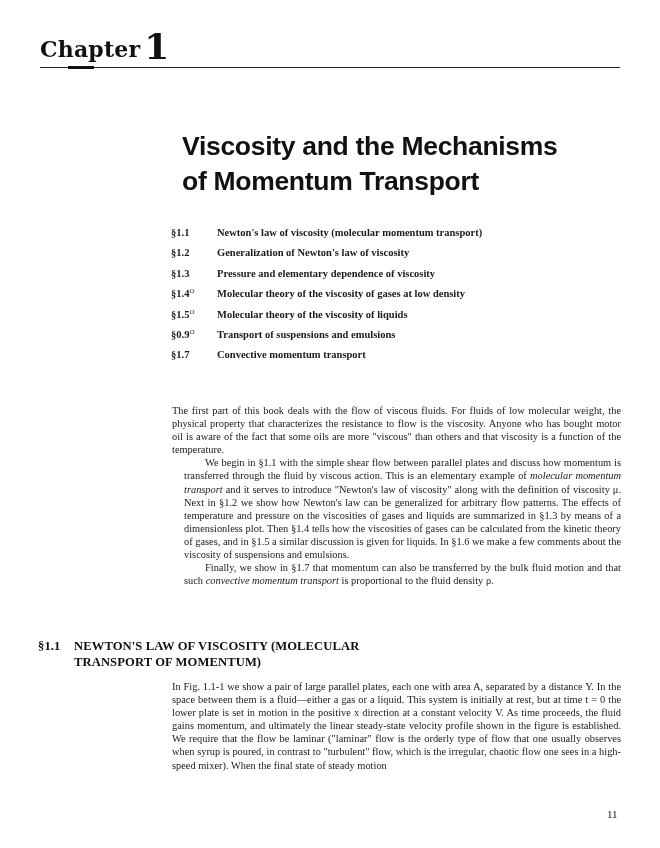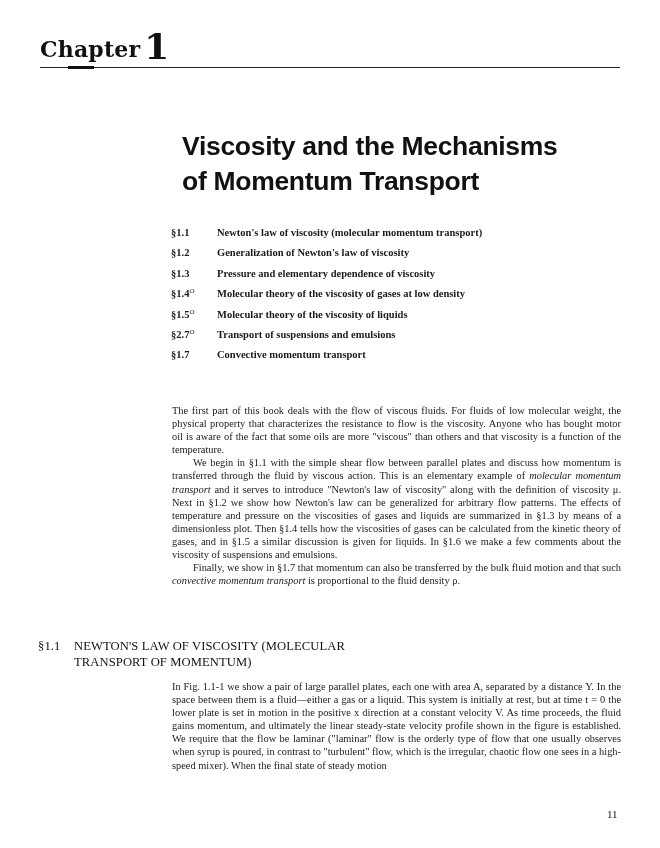--- a/index.html
+++ b/index.html
@@ -41,28 +41,28 @@
     .toc .sec { width: 46px; flex: none; font-weight: bold; }
     .toc .sec sup { font-size: 7px; font-weight: normal; vertical-align: 4px; }
     .toc .t { flex: 1; }
 
     .body-text {
       position: absolute; left: 172px; width: 449px;
       font-size: 10.4px; line-height: 13.1px; color: #1a1a1a;
       text-align: justify;
     }
     .body-text p { text-indent: 0; }
-    .body-text p.indent { text-indent: 21px; }
+    .body-text p.indent { text-indent: 21px; margin-left: 12px; }
     .body-text em { font-style: italic; }
 
     .intro { top: 404px; }
 
     .section-heading {
       position: absolute; left: 38px; top: 638px; width: 420px;
-      font-size: 12.6px; line-height: 16px; font-weight: normal; color: #111;
+      font-size: 12.6px; line-height: 16px; font-weight: bold; color: #111;
       letter-spacing: 0.1px;
     }
     .section-heading .num { display: inline-block; width: 36px; }
     .section-heading .line2 { padding-left: 36px; display: block; }
 
     .sec-body { top: 680px; }
 
     .page-number {
       position: absolute; left: 607px; top: 808px;
       font-size: 11px; color: #111;
@@ -97,21 +97,21 @@
     </li>
   <li>
       <span class="sec"><span>§1.4</span><sup>O</sup></span>
       <span class="t">Molecular theory of the viscosity of gases at low density</span>
     </li>
   <li>
       <span class="sec"><span>§1.5</span><sup>O</sup></span>
       <span class="t">Molecular theory of the viscosity of liquids</span>
     </li>
   <li>
-      <span class="sec"><span>§2.7</span><sup>O</sup></span>
+      <span class="sec"><span>§0.9</span><sup>O</sup></span>
       <span class="t">Transport of suspensions and emulsions</span>
     </li>
   <li>
       <span class="sec"><span>§1.7</span><sup></sup></span>
       <span class="t">Convective momentum transport</span>
     </li>
 </ul>
 
 <div class="body-text intro">
   <p>The first part of this book deals with the flow of viscous fluids. For fluids of low molecular weight, the physical property that characterizes the resistance to flow is the viscosity. Anyone who has bought motor oil is aware of the fact that some oils are more "viscous" than others and that viscosity is a function of the temperature.</p>

